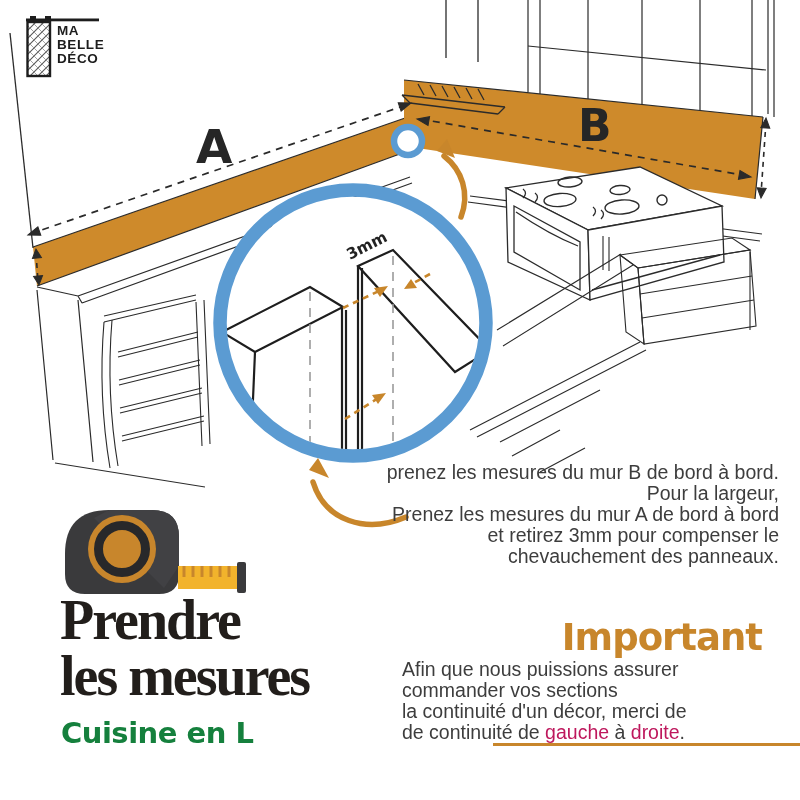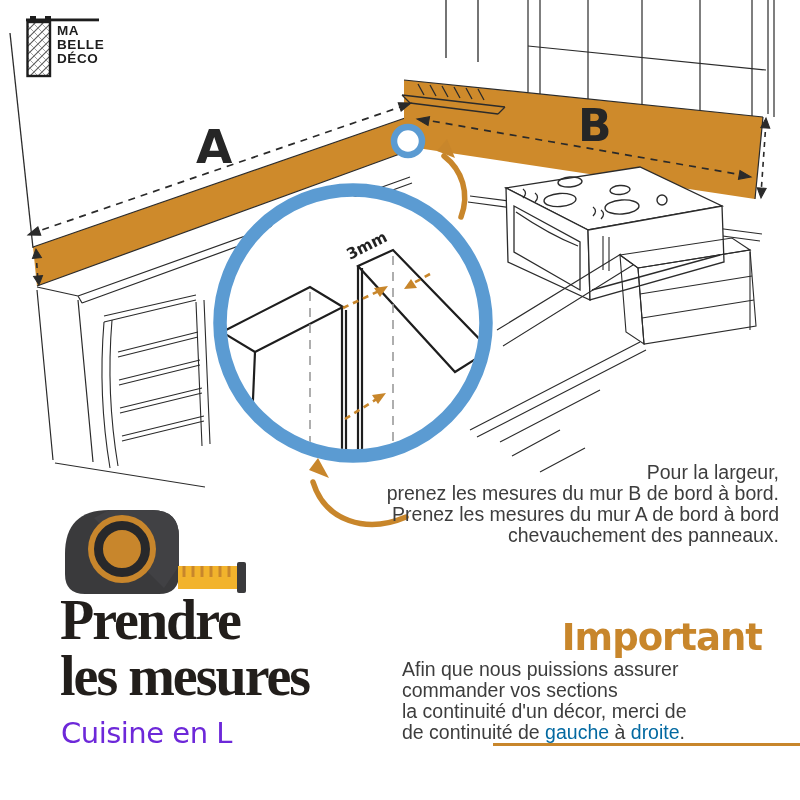--- a/index.html
+++ b/index.html
@@ -8,28 +8,28 @@
   .abs{position:absolute;}
   
   #logo-text{left:57px;top:24px;font-weight:bold;font-size:13.5px;line-height:14px;
              letter-spacing:.6px;color:#1d1d1d;}
   
   #instructions{right:21px;top:462px;width:430px;text-align:right;
                 font-size:19.5px;line-height:21px;color:#3d3d3d;}
   
   #title{left:60px;top:592px;font-family:Liberation Serif, serif;font-weight:bold;
          font-size:56px;line-height:56px;letter-spacing:-2px;color:#221e1b;}
-  #subtitle{left:61px;top:716px;font-family:"DejaVu Sans",sans-serif;font-weight:normal;
-            font-size:29px;color:#6d28d9;letter-spacing:-.5px;}
+  #subtitle{left:61px;top:716px;font-family:"DejaVu Sans",sans-serif;font-weight:bold;
+            font-size:29px;color:#15803d;letter-spacing:-.5px;}
   
   #important-heading{right:38px;top:616px;font-family:"DejaVu Sans",sans-serif;
                      font-weight:bold;font-size:37px;letter-spacing:-1px;color:#c8862b;}
   #important-body{right:38px;top:659px;width:360px;text-align:left;
                   font-size:19.5px;line-height:21px;color:#3d3d3d;}
-  .orange-word{color:#0369a1;}
+  .orange-word{color:#be185d;}
   #important-rule{left:493px;right:0;top:743px;height:3px;background:#c8862b;}
   svg text{font-family:"DejaVu Sans",sans-serif;}
 </style>
 </head>
 <body>
 
 <div id="stage">
 
   <svg class="abs" style="left:0;top:0" width="800" height="540" viewBox="0 0 800 540">
     <defs>
@@ -183,23 +183,24 @@
     <rect x="4" y="0" width="6" height="7" fill="#1d1d1d"></rect>
     <rect x="19" y="0" width="6" height="7" fill="#1d1d1d"></rect>
   </svg>
   <div id="logo-text" class="abs">
     <div>MA</div>
     <div>BELLE</div>
     <div>DÉCO</div>
   </div>
 
   <div id="instructions" class="abs">
+    <div>prenez les mesures du mur B de bord à bord.</div>
     <div>Pour la largeur,</div>
-    <div>prenez les mesures du mur B de bord à bord.</div>
     <div>Prenez les mesures du mur A de bord à bord</div>
+    <div>et retirez 3mm pour compenser le</div>
     <div>chevauchement des panneaux.</div>
   </div>
 
   <svg class="abs" style="left:60px;top:506px" width="195" height="95" viewBox="0 0 195 95">
     <path d="M5,48 Q5,4 49,4 L92,4 Q119,4 119,31 L119,68 Q119,88 99,88 L25,88 Q5,88 5,68 Z" fill="#3A3A3C"></path>
     <path d="M34,12 L104,82 L119,60 L119,31 Q119,4 92,4 L49,4 Z" fill="#414144"></path>
     <circle cx="62" cy="43" r="34" fill="#C8862C"></circle>
     <circle cx="62" cy="43" r="23.5" fill="none" stroke="#28282a" stroke-width="9"></circle>
     <rect x="118" y="60" width="60" height="23" fill="#F2B32C"></rect>
     <g stroke="#C8862C" stroke-width="3">

